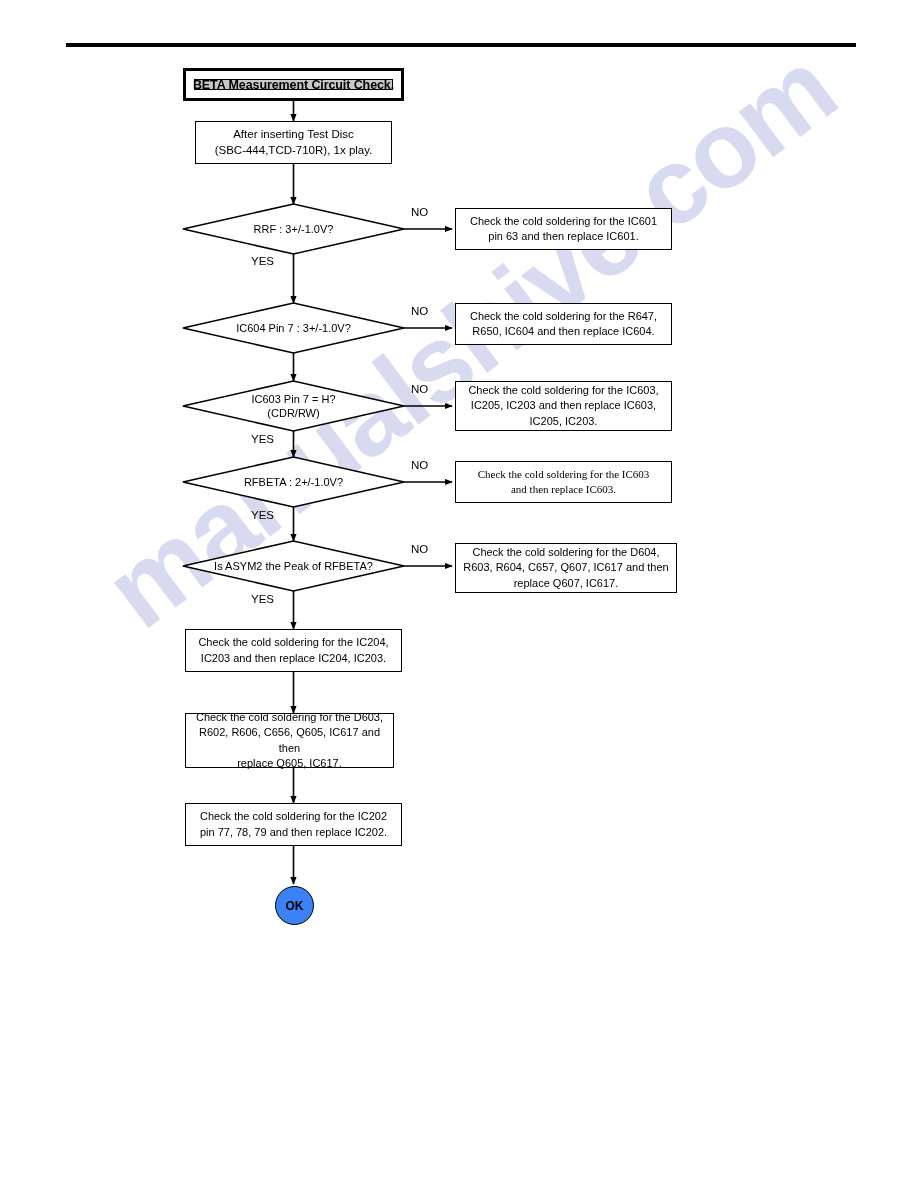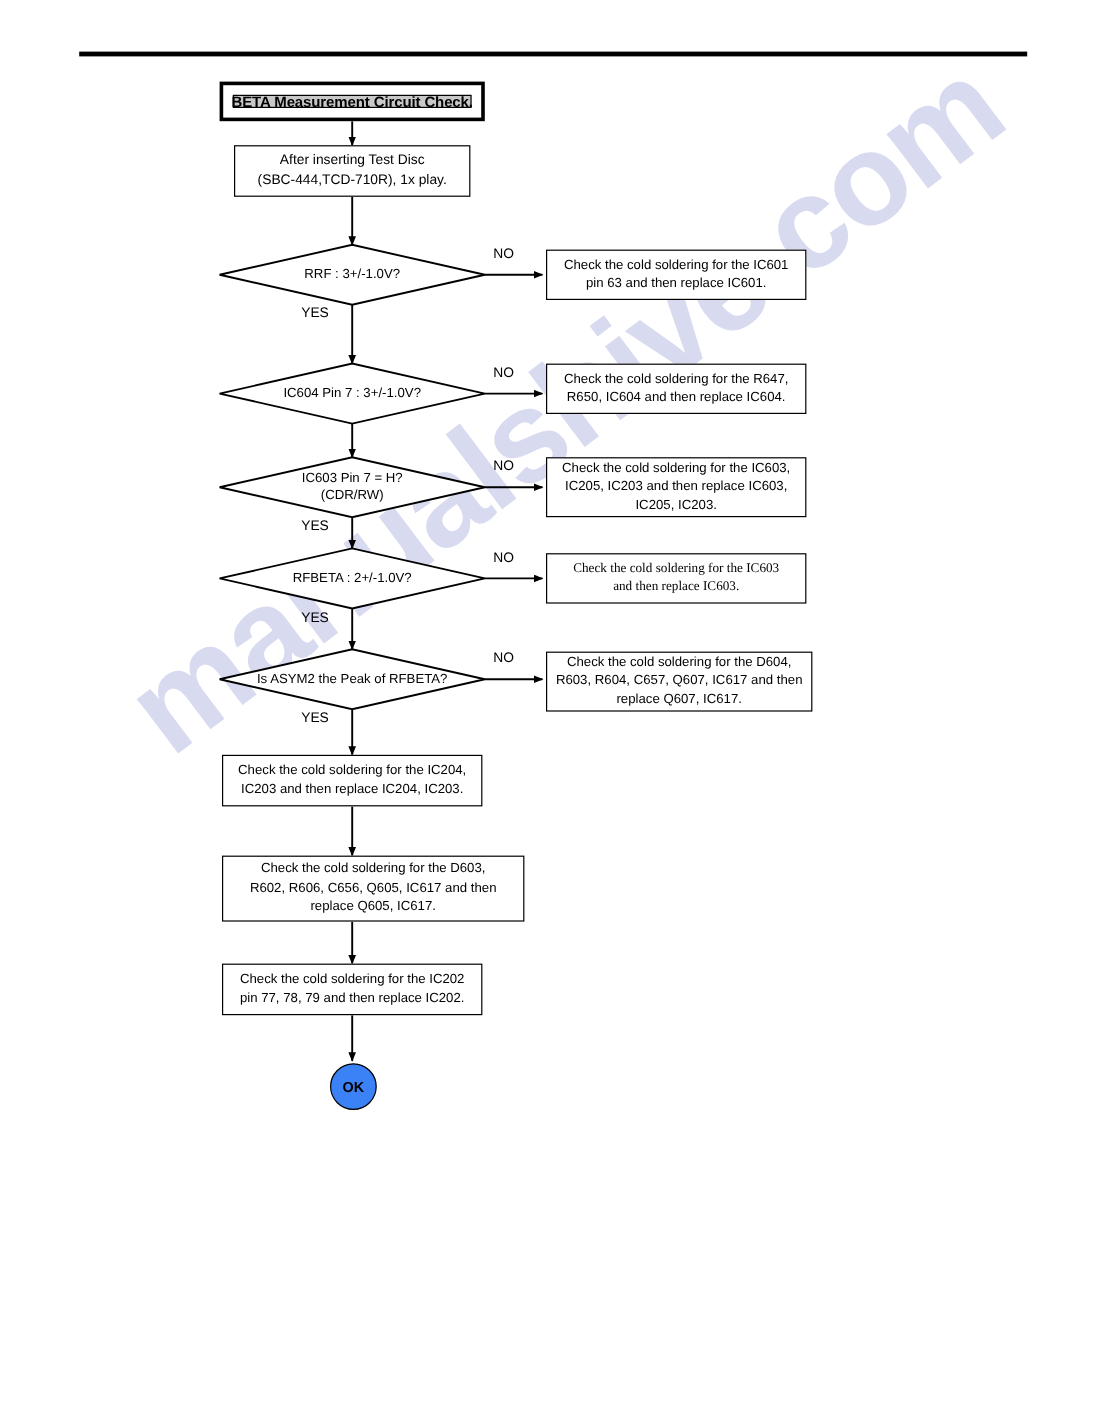--- a/index.html
+++ b/index.html
@@ -285,21 +285,21 @@
     </div>
   </div>
 
   <div class="node action-box" style="left:185px; top:629px; width:217px; height:43px;">
     <div class="txt">
       <div>Check the cold soldering for the IC204,</div>
       <div>IC203 and then replace IC204, IC203.</div>
     </div>
   </div>
 
-  <div class="node action-box" style="left:185px; top:713px; width:252px; height:55px;">
+  <div class="node action-box" style="left:185px; top:713px; width:209px; height:55px;">
     <div class="txt">
       <div>Check the cold soldering for the D603,</div>
       <div>R602, R606, C656, Q605, IC617 and then</div>
       <div>replace Q605, IC617.</div>
     </div>
   </div>
 
   <div class="node action-box" style="left:185px; top:803px; width:217px; height:43px;">
     <div class="txt">
       <div>Check the cold soldering for the IC202</div>

